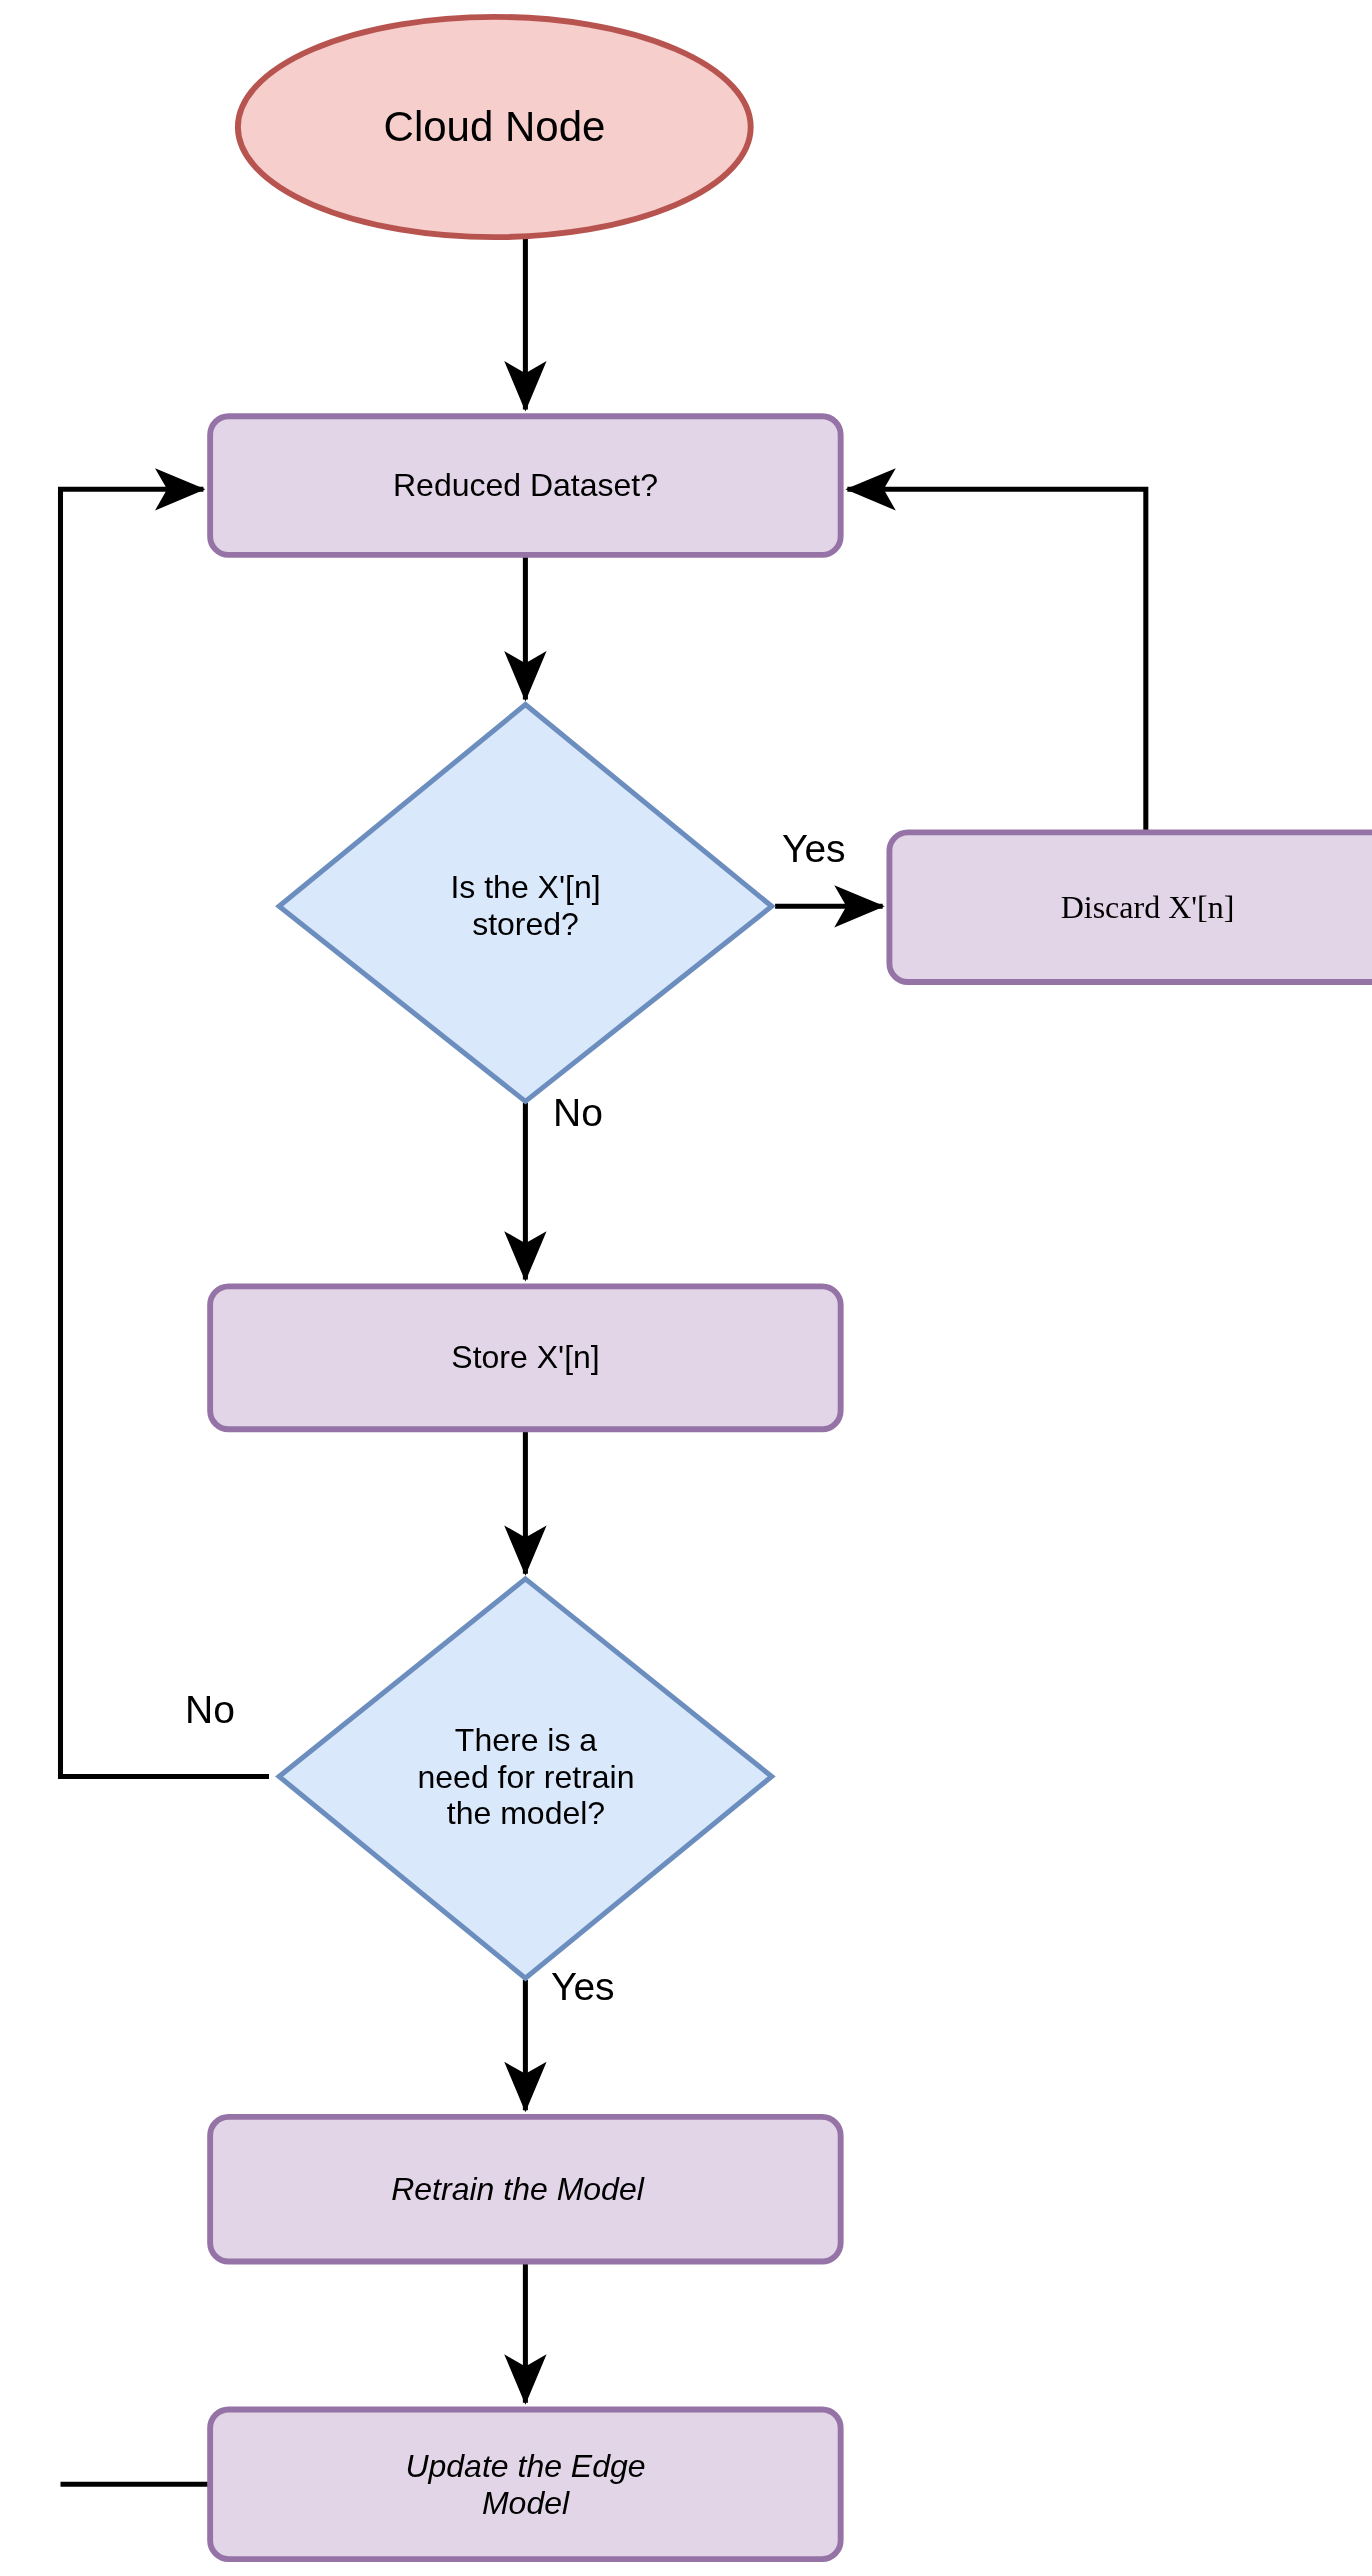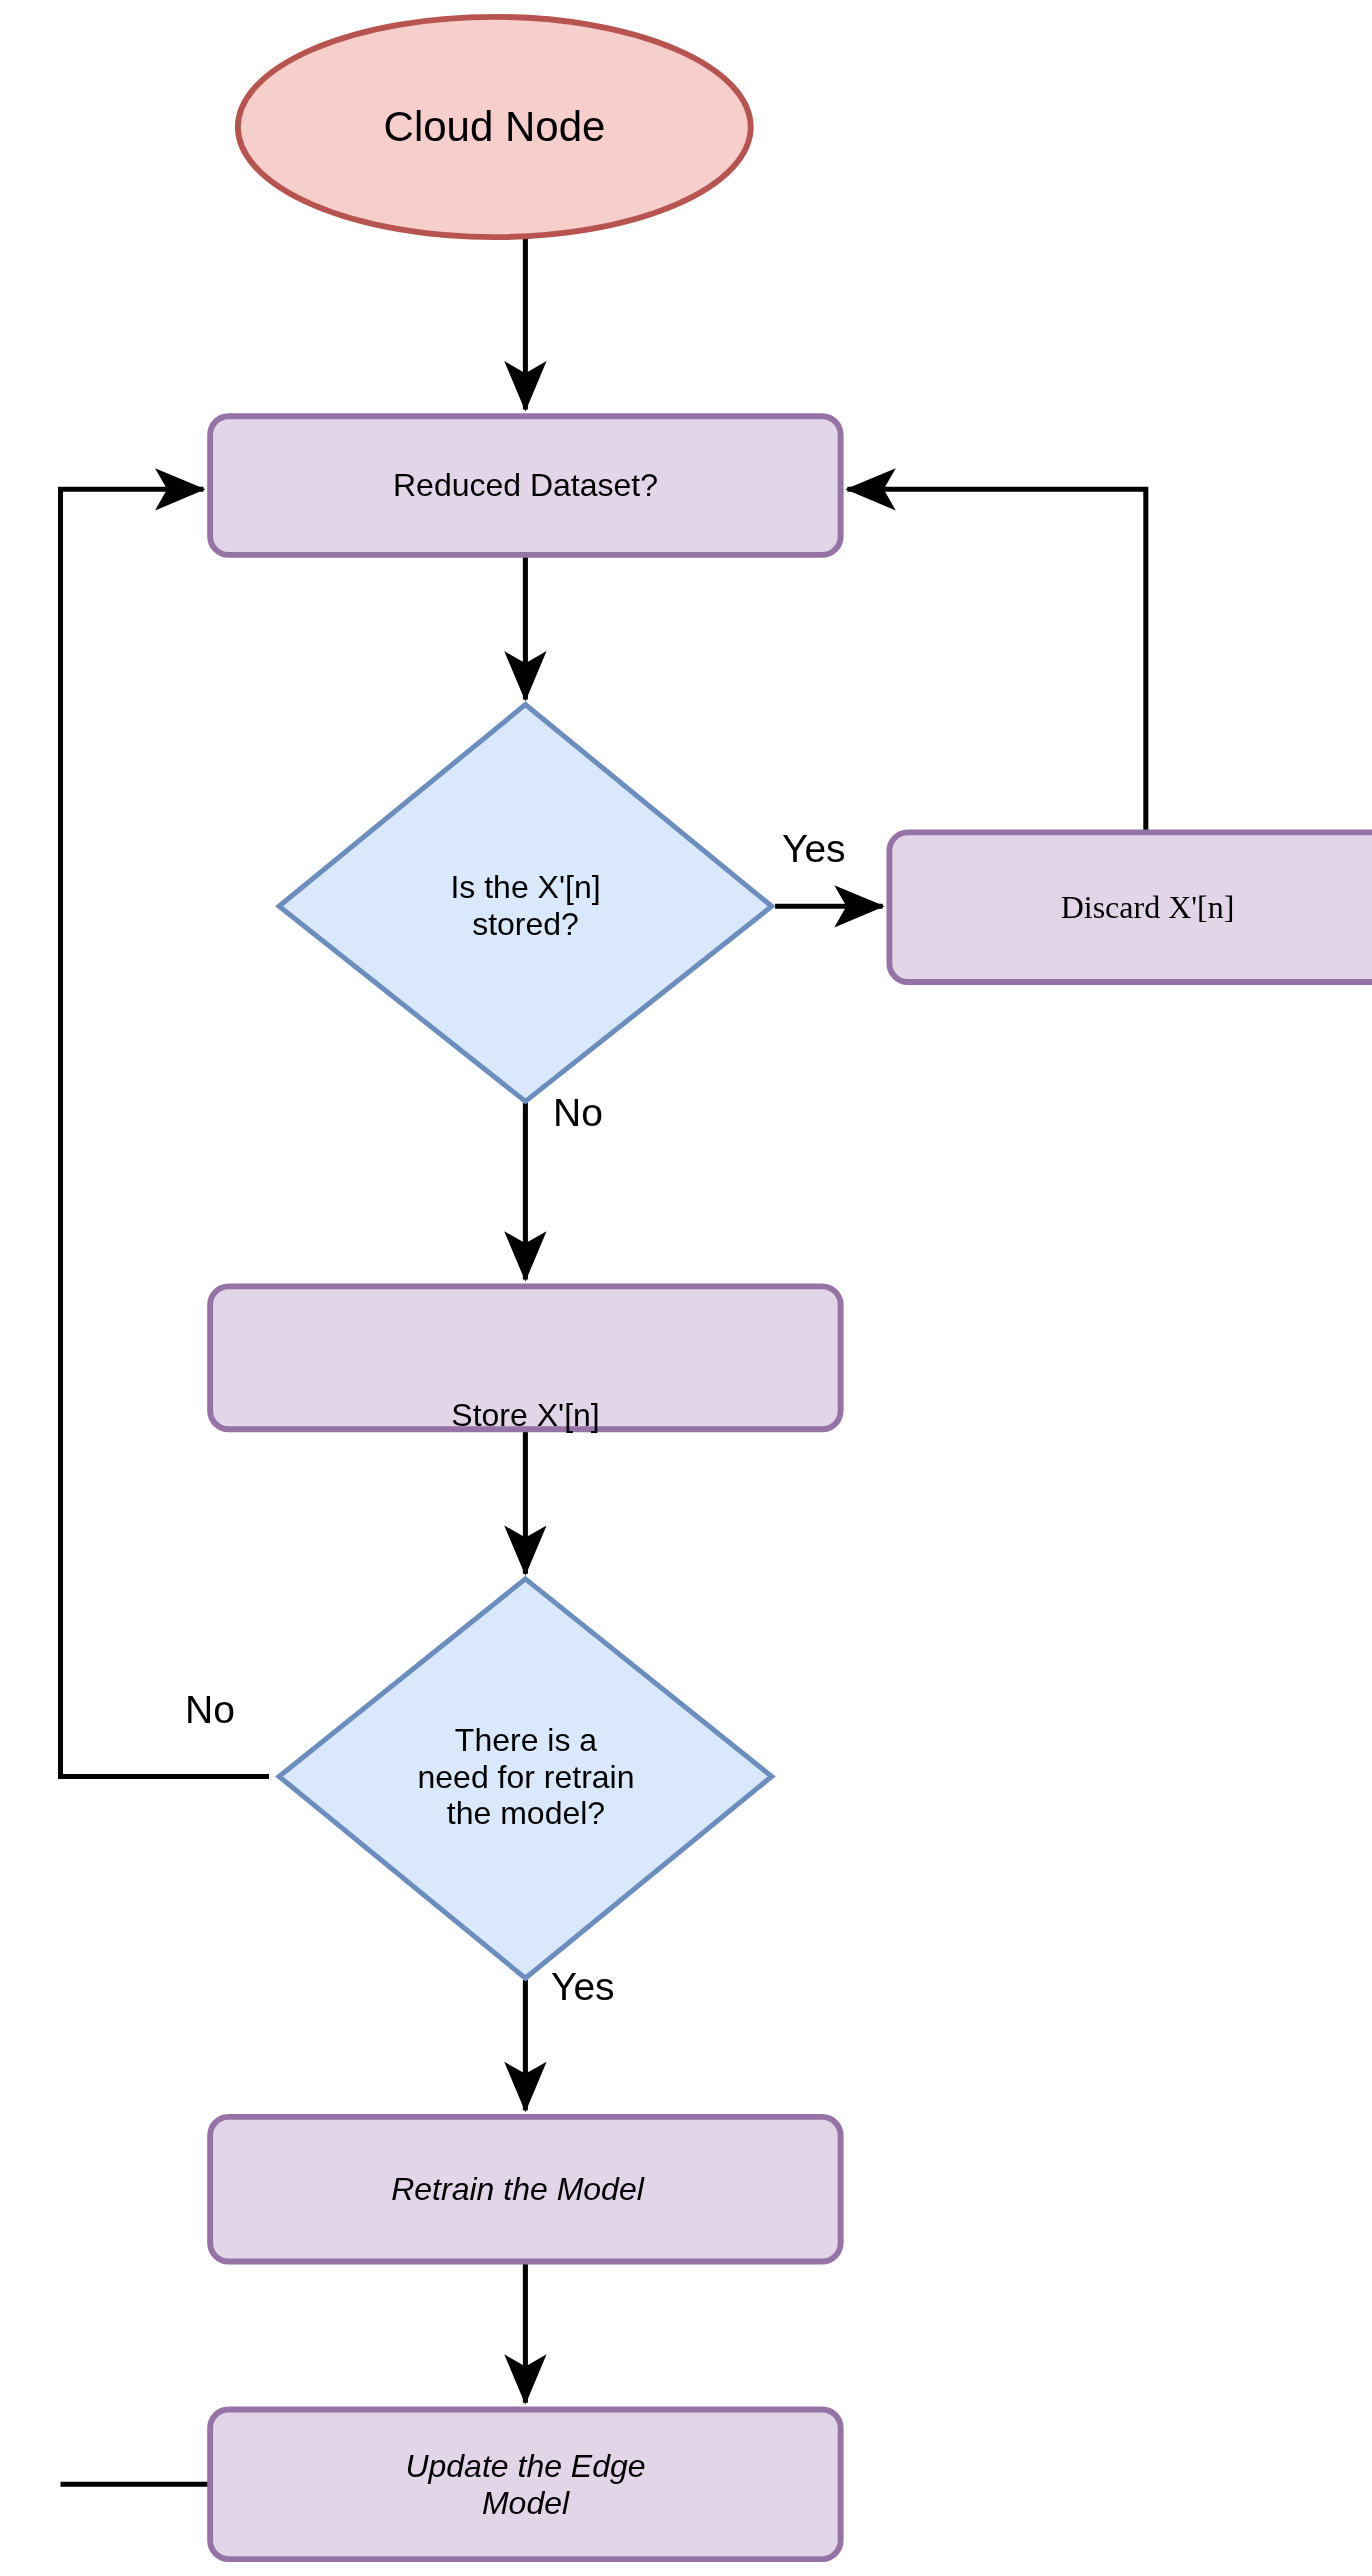--- a/index.html
+++ b/index.html
@@ -102,21 +102,21 @@
 
   <div class="node-label" style="left:196px; top:17px; width:513px; height:220px; font-size:42px;">Cloud Node</div>
 
   <div class="node-label" style="left:168px; top:416px; width:631px; height:139px;">Reduced Dataset?</div>
 
   <div class="node-label" style="left:286px; top:822px; width:395px; height:168px;">Is the X'[n]
 stored?</div>
 
   <div class="node-label" style="left:847px; top:832px; width:517px; height:150px;font-family:Liberation Serif, serif;">Discard X'[n]</div>
 
-  <div class="node-label" style="left:168px; top:1344px; width:631px; height:143px;">Store X'[n]</div>
+  <div class="node-label" style="left:168px; top:1286px; width:631px; height:143px;">Store X'[n]</div>
 
   <div class="node-label" style="left:261px; top:1660px; width:446px; height:234px;">There is a
 need for retrain
 the model?</div>
 
   <div class="node-label" style="left:160px; top:2117px; width:631px; height:145px;font-style:italic;">Retrain the Model</div>
 
   <div class="node-label" style="left:168px; top:2410px; width:631px; height:150px;font-style:italic;">Update the Edge
 Model</div>
 

